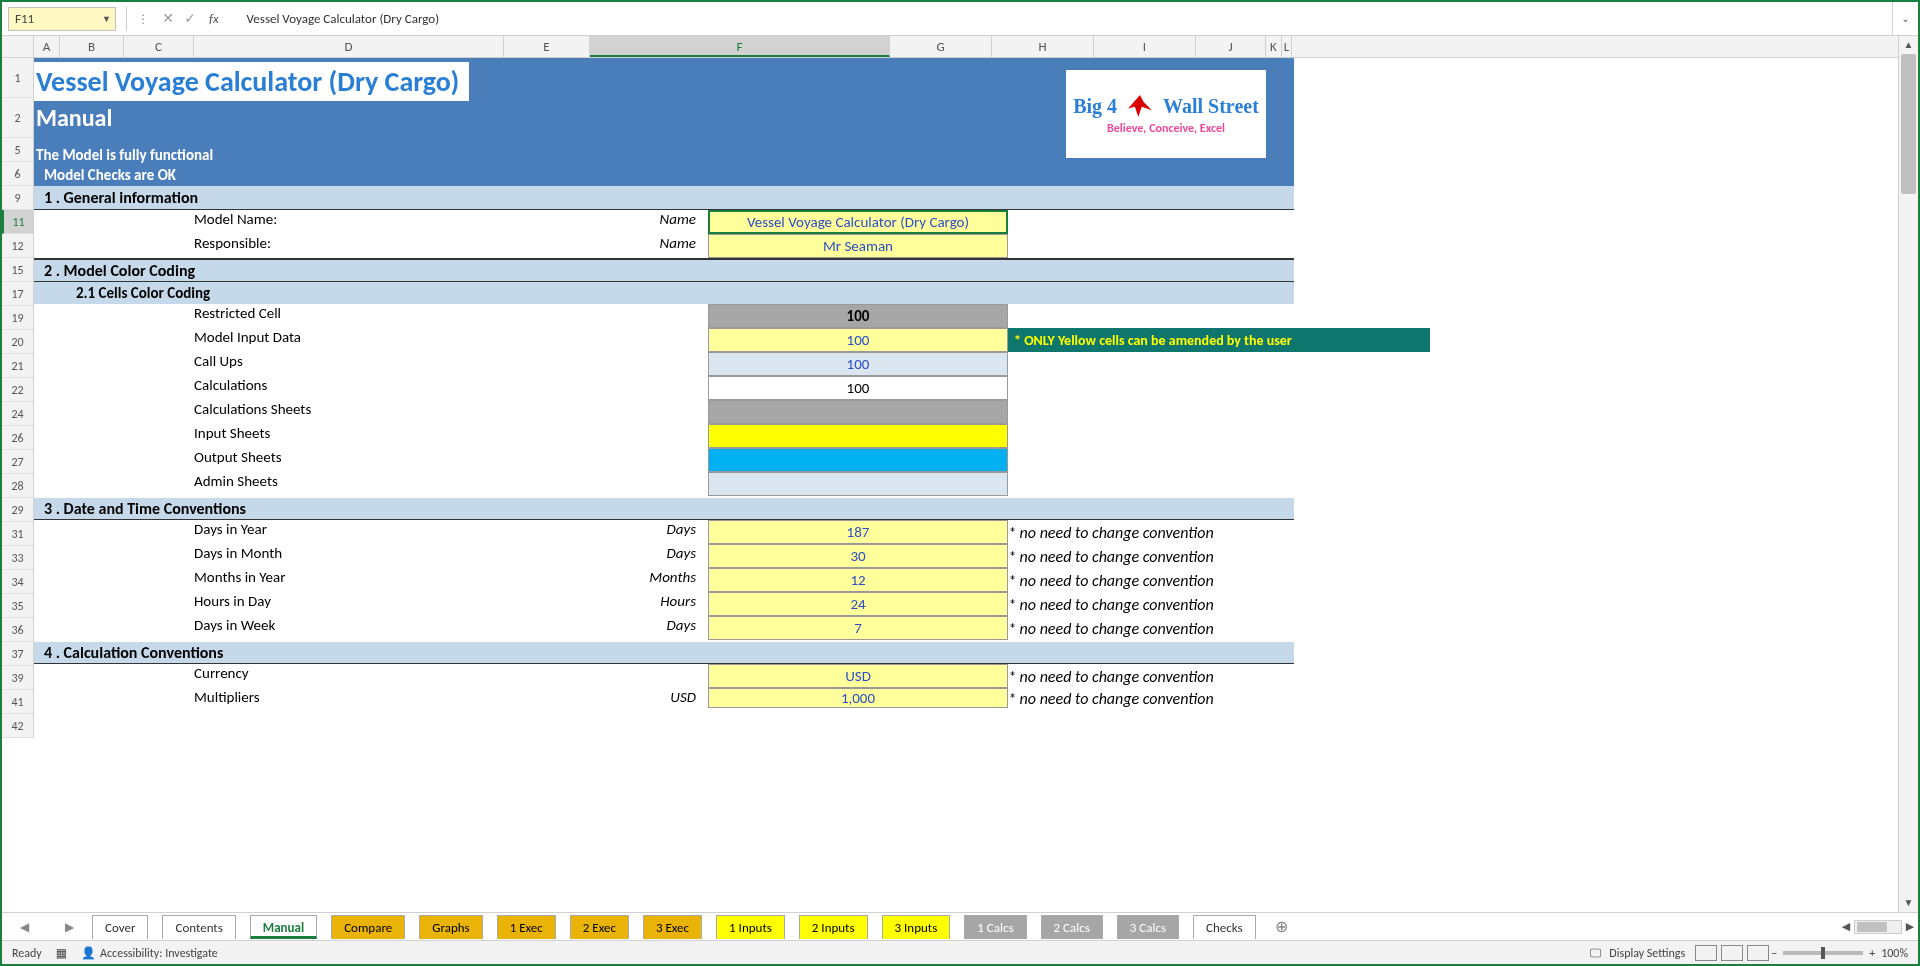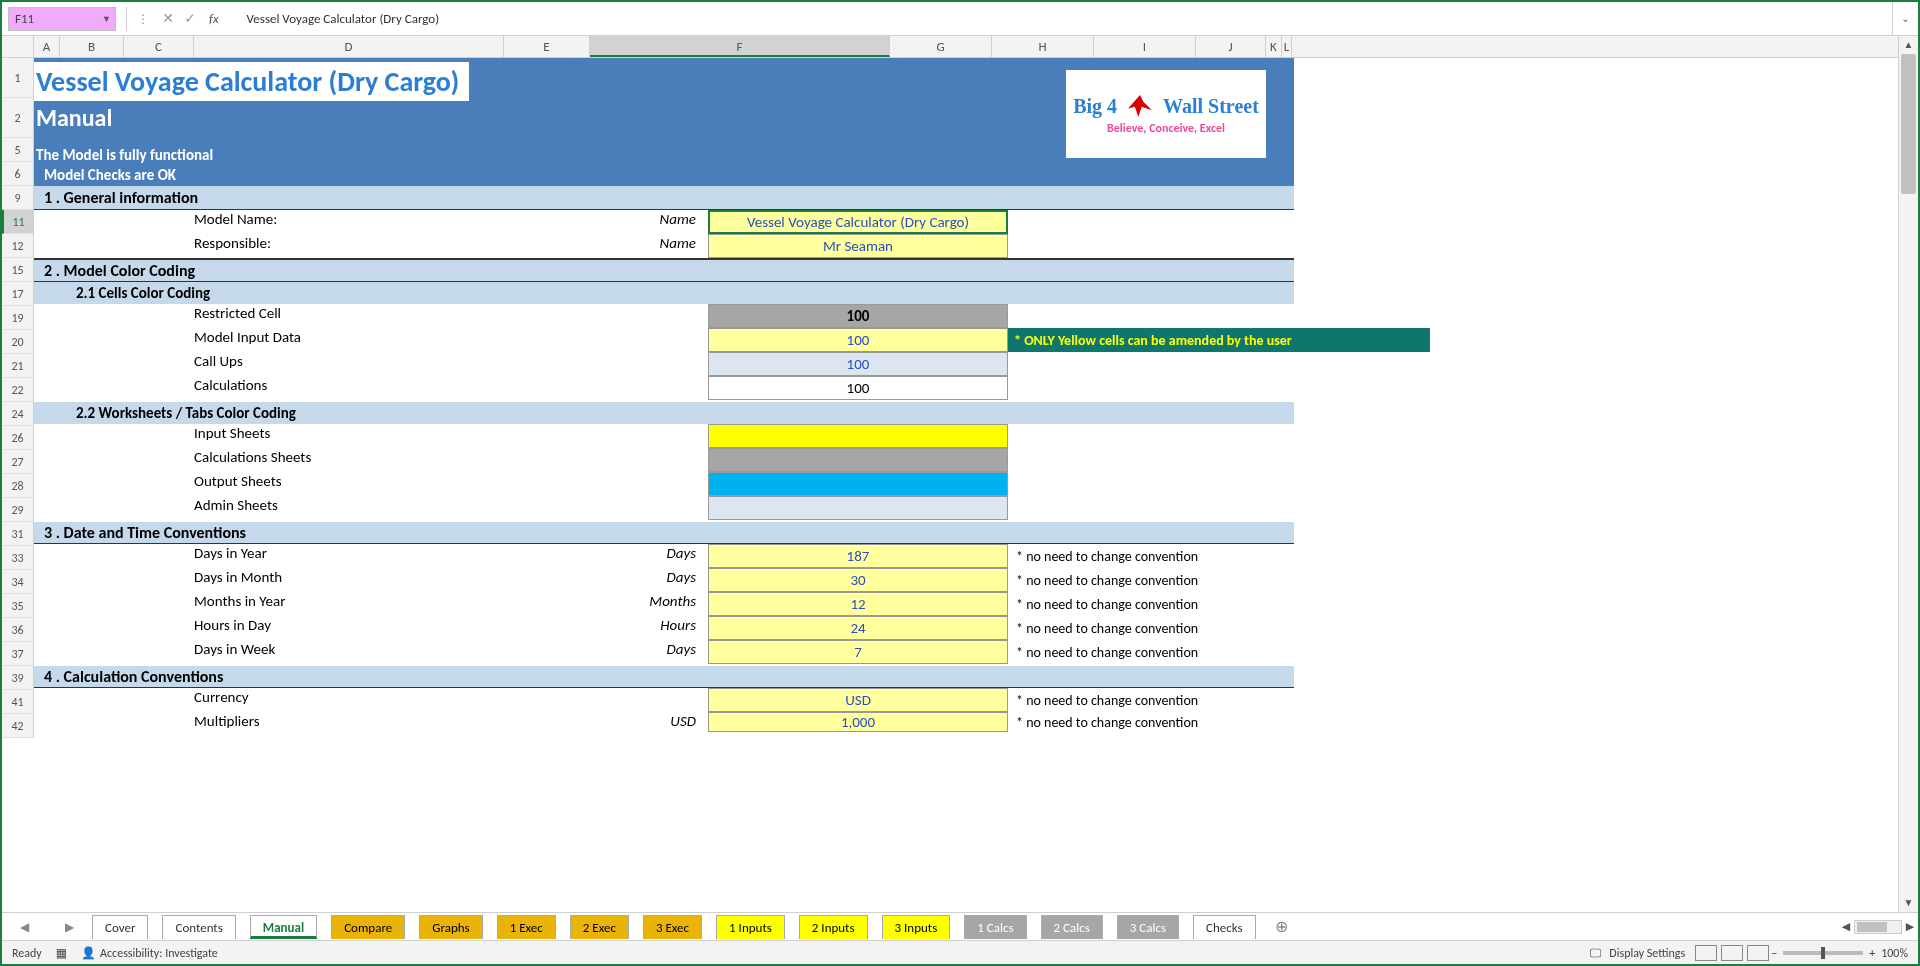--- a/index.html
+++ b/index.html
@@ -1,20 +1,20 @@
 <!DOCTYPE html>
 <html><head>
 <meta charset="utf-8">
 <style>
 html,body{margin:0;padding:0;font-family:Calibri,Arial,sans-serif;font-size:14px;background:#fff;overflow:hidden}
 *{box-sizing:border-box}
 .app{width:1920px;height:966px;display:flex;flex-direction:column;border:2px solid #1a7e3e;background:#fff}
 
 .fbar{height:34px;border-bottom:1px solid #d0d0d0;display:flex;align-items:center;font-size:13px;color:#444}
-.name-box{width:108px;height:24px;margin:0 0 0 6px;border:1px solid #c0c0c0;display:flex;align-items:center;padding:0 6px;position:relative;background:#f0abfc}
+.name-box{width:108px;height:24px;margin:0 0 0 6px;border:1px solid #c0c0c0;display:flex;align-items:center;padding:0 6px;position:relative;background:#fef9c3}
 .name-box .dd{position:absolute;right:4px;font-size:9px;color:#555}
 .fbar .sep{width:1px;background:#d0d0d0;height:24px;margin:0 10px}
 .fbar .dots{color:#888;font-size:12px;margin-right:8px}
 .fbar .fbtn{width:22px;text-align:center;color:#999;font-size:14px}
 .fbar .fx{font-style:italic;color:#555;font-size:13px;margin:0 8px}
 .fbar .ftext{flex:1;padding-left:20px;color:#333}
 .fbar .expand{width:26px;text-align:center;color:#555;font-size:10px;border-left:1px solid #d0d0d0;height:100%;display:flex;align-items:center;justify-content:center}
 
 .grid-wrap{flex:1;display:flex;overflow:hidden}
 .grid{flex:1;overflow:hidden;position:relative}
@@ -49,21 +49,21 @@
 .cell.inp{background:#ffff9c;color:#2a4fc4}
 .cell.restrict{background:#a6a6a6;color:#000;font-weight:bold}
 .cell.callup{background:#dce6f1;color:#2a4fc4}
 .cell.plain{background:#fff;color:#000}
 .swatch{width:300px;border:1px solid #999}
 .swatch.y{background:#ffff00}
 .swatch.g{background:#a6a6a6}
 .swatch.b{background:#00b0f0}
 .swatch.lb{background:#dce6f1}
 .warn{background:#0f766e;color:#ffff00;font-weight:bold;font-size:14px;padding-left:6px;width:422px;display:flex;align-items:center}
-.note{font-size:14px;padding-left:8px;display:flex;align-items:center}
+.note{font-style:italic;font-size:16px;display:flex;align-items:center}
 .narrowline{width:1260px;border-top:2px solid #333;height:2px}
 .selcell{border:2px solid #1a7e3e!important}
 .vscroll{width:20px;background:#f3f3f3;border-left:1px solid #d0d0d0;position:relative}
 .vscroll .up,.vscroll .dn{position:absolute;left:0;width:100%;height:18px;text-align:center;font-size:10px;color:#555;line-height:18px}
 .vscroll .up{top:0}.vscroll .dn{bottom:0}
 .vscroll .thumb{position:absolute;top:18px;left:2px;right:2px;height:140px;background:#c0c0c0;border-radius:2px}
 
 .tabbar{height:28px;border-top:1px solid #d0d0d0;display:flex;align-items:center;background:#fff;font-size:13px}
 .tabnav{width:90px;display:flex;justify-content:space-around;color:#888;font-size:12px}
 .tab{padding:0 12px;height:24px;line-height:24px;border:1px solid #aaa;border-bottom:none;margin-right:14px;cursor:pointer}
@@ -210,31 +210,30 @@
             <div class="unit"></div>
             <div class="cell callup">100</div>
           </div>
 
           <div class="row" style="height:24px">
             <div class="lbl">Calculations</div>
             <div class="unit"></div>
             <div class="cell plain">100</div>
           </div>
 
-          <div class="subsec" style="height:22px;margin-top:2px">2.2 Worksheets / Tabs Color Coding</div>
-
+
+          <div class="row" style="height:24px">
+              <div class="lbl">Calculations Sheets</div>
+              <div class="unit"></div>
+              <div class="swatch g"></div>
+            </div>
           <div class="row" style="height:24px">
               <div class="lbl">Input Sheets</div>
               <div class="unit"></div>
               <div class="swatch y"></div>
-            </div>
-          <div class="row" style="height:24px">
-              <div class="lbl">Calculations Sheets</div>
-              <div class="unit"></div>
-              <div class="swatch g"></div>
             </div>
           <div class="row" style="height:24px">
               <div class="lbl">Output Sheets</div>
               <div class="unit"></div>
               <div class="swatch b"></div>
             </div>
           <div class="row" style="height:24px">
               <div class="lbl">Admin Sheets</div>
               <div class="unit"></div>
               <div class="swatch lb"></div>

